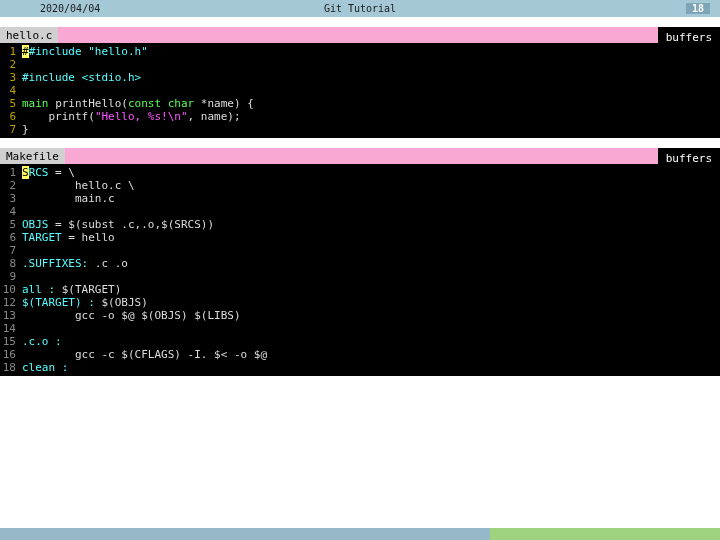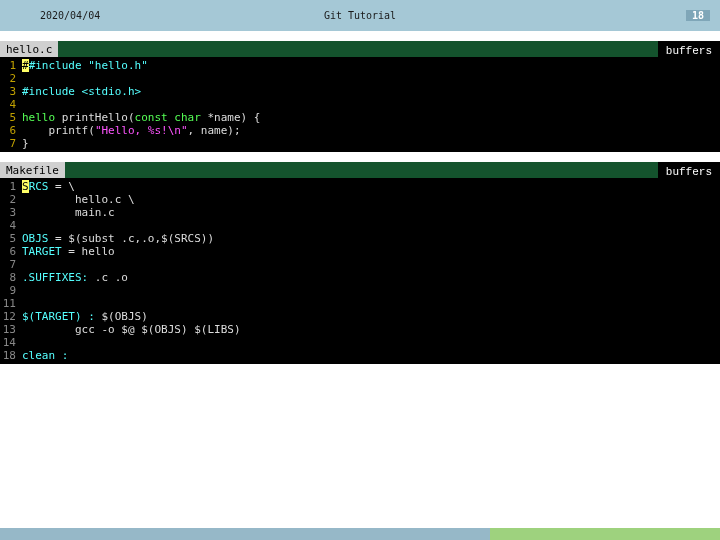--- a/index.html
+++ b/index.html
@@ -5,58 +5,57 @@
   * { margin: 0; padding: 0; box-sizing: border-box; }
   body {
     width: 720px;
     height: 540px;
     background: #fff;
     font-family: "DejaVu Sans Mono", "Consolas", monospace;
     font-size: 11px;
     overflow: hidden;
   }
   .header {
-    height: 31px;
+    height: 17px;
     background: #a5c8d6;
     display: flex;
     align-items: center;
     color: #1a1a1a;
     font-size: 10px;
     position: relative;
   }
   .header .date { position: absolute; left: 40px; }
   .header .title { position: absolute; left: 50%; transform: translateX(-50%); }
   .header .page { position: absolute; right: 10px; background:#7fa6b8; padding:0 6px; color:#fff; font-weight:bold; }
   .gap { height: 10px; background:#fff; }
   .editor {
     background: #000;
     color: #ddd;
   }
   .tabbar {
     display: flex;
     height: 16px;
-    background: #14532d;
+    background: #f9a8d4;
     align-items: stretch;
   }
   .tabbar .filename {
     background: #d0d0d0;
     color: #000;
     padding: 0 6px;
     font-size: 11px;
     display: flex;
     align-items: center;
   }
   .tabbar .spacer { flex: 1; }
   .tabbar .buffers {
     background: #000;
     color: #fff;
     padding: 10px 8px;
     display: flex;
     align-items: center;
-    font-family: Liberation Mono, monospace;
   }
   .code {
     display: table;
     width: 100%;
     background: #000;
     padding: 2px 0;
   }
   .line { display: table-row; }
   .ln {
     display: table-cell;
@@ -114,21 +113,21 @@
     <div class="line">
         <span class="ln">3</span>
         <span class="txt"><span class="pre">#include &lt;stdio.h&gt;</span></span>
       </div>
     <div class="line">
         <span class="ln">4</span>
         <span class="txt"> </span>
       </div>
     <div class="line">
         <span class="ln">5</span>
-        <span class="txt"><span class="type">hello </span><span class="plain">printHello</span><span class="plain">(</span><span class="type">const char </span><span class="plain">*name</span><span class="plain">) {</span></span>
+        <span class="txt"><span class="type">main </span><span class="plain">printHello</span><span class="plain">(</span><span class="type">const char </span><span class="plain">*name</span><span class="plain">) {</span></span>
       </div>
     <div class="line">
         <span class="ln">6</span>
         <span class="txt"><span class="plain">    </span><span class="plain">printf</span><span class="plain">(</span><span class="str">"Hello, %s!\n"</span><span class="plain">, name);</span></span>
       </div>
     <div class="line">
         <span class="ln">7</span>
         <span class="txt"><span class="plain">}</span></span>
       </div>
   </div>
@@ -173,34 +172,42 @@
       </div>
     <div class="line">
         <span class="ln gray">8</span>
         <span class="txt"><span class="mk-tgt">.SUFFIXES:</span><span class="plain"> .c .o</span></span>
       </div>
     <div class="line">
         <span class="ln gray">9</span>
         <span class="txt"> </span>
       </div>
     <div class="line">
-        <span class="ln gray">11</span>
-        <span class="txt"> </span>
+        <span class="ln gray">10</span>
+        <span class="txt"><span class="mk-tgt">all :</span><span class="plain"> $(TARGET)</span></span>
       </div>
     <div class="line">
         <span class="ln gray">12</span>
         <span class="txt"><span class="mk-tgt">$(TARGET) :</span><span class="plain"> $(OBJS)</span></span>
       </div>
     <div class="line">
         <span class="ln gray">13</span>
         <span class="txt"><span class="plain">        gcc -o $@ $(OBJS) $(LIBS)</span></span>
       </div>
     <div class="line">
         <span class="ln gray">14</span>
         <span class="txt"> </span>
+      </div>
+    <div class="line">
+        <span class="ln gray">15</span>
+        <span class="txt"><span class="mk-tgt">.c.o :</span></span>
+      </div>
+    <div class="line">
+        <span class="ln gray">16</span>
+        <span class="txt"><span class="plain">        gcc -c $(CFLAGS) -I. $&lt; -o $@</span></span>
       </div>
     <div class="line">
         <span class="ln gray">18</span>
         <span class="txt"><span class="mk-tgt">clean :</span></span>
       </div>
   </div>
 </div>
 
 <div class="footer">
   <div class="f1"></div>

